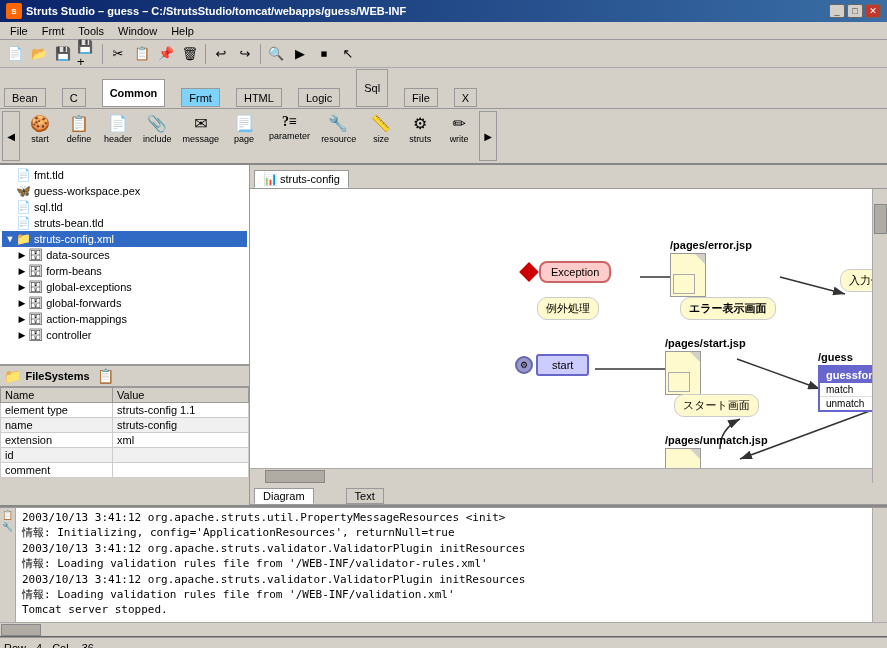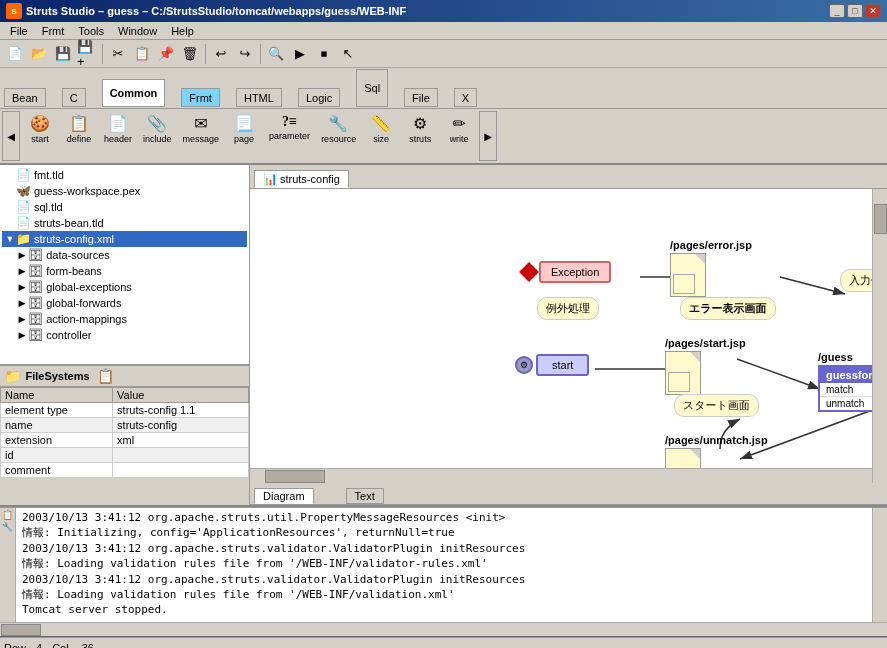--- a/index.html
+++ b/index.html
@@ -296,21 +296,21 @@
 
         <path d="M 470 260 Q 470 240 490 230" stroke="#333" stroke-width="1.5" fill="none" marker-end="url(#arrowhead)"></path>
 
         <line x1="460" y1="118" x2="460" y2="130" stroke="#333" stroke-width="1"></line>
 
         <line x1="530" y1="88" x2="595" y2="105" stroke="#333" stroke-width="1.5" marker-end="url(#arrowhead)"></line>
       </svg>
 
       <div style="position:absolute; left:272px; top:72px; display:flex; align-items:center; gap:3px;">
         <div style="width:14px; height:14px; background:#cc0000; transform:rotate(45deg); flex-shrink:0;"></div>
-        <div style="background:#ffcccc; border:2px solid #cc6666; padding:3px 10px; font-size:11px; border-radius:3px;">Exception</div>
+        <div style="background:#ffcccc; border:2px solid #cc6666; padding:3px 10px; font-size:11px; border-radius:8px;">Exception</div>
       </div>
 
       <div class="label-cloud" style="left:287px; top:108px;">例外処理</div>
 
       <div style="position:absolute; left:420px; top:50px;">
         <div style="font-size:11px; font-weight:bold; margin-bottom:2px;">/pages/error.jsp</div>
         <div style="width:36px; height:44px; background:#fffacd; border:1px solid #999; position:relative; display:inline-block;">
           <div style="position:absolute;top:0;right:0;width:10px;height:10px;background:#d4d0c8;clip-path:polygon(0 0,100% 0,100% 100%);"></div>
           <div style="position:absolute;bottom:2px;left:2px;width:22px;height:20px;background:#fffacd;border:1px solid #aaa;"></div>
         </div>

